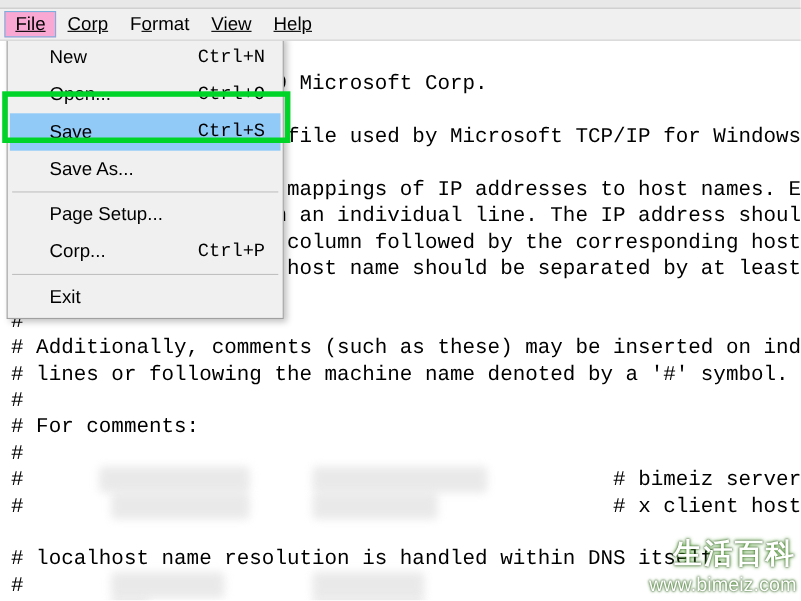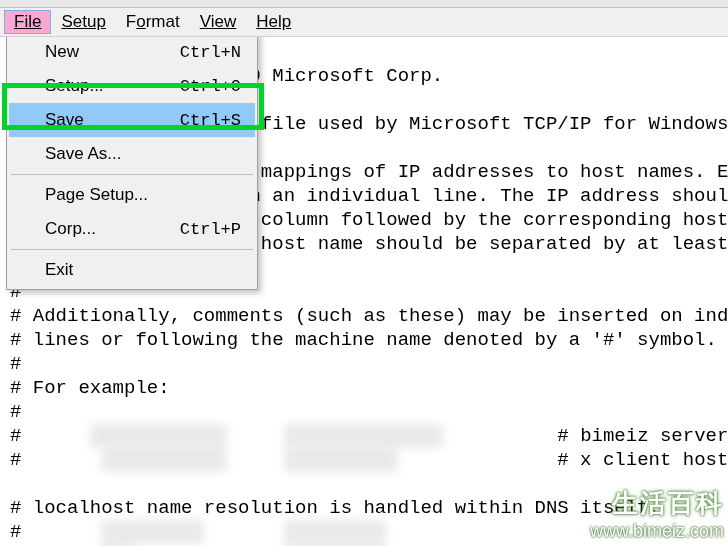--- a/index.html
+++ b/index.html
@@ -130,57 +130,57 @@
       text-shadow: 0 0 3px #5a3, 0 0 2px #000;
     }
   </style>
 </head>
 <body>
 
 <div class="title-bar"></div>
 
 <div class="menu-bar">
   <div class="menu-item active"><u>File</u></div>
-  <div class="menu-item"><u>Setup</u></div>
+  <div class="menu-item"><u>Corp</u></div>
   <div class="menu-item"><span>F<u>o</u>rmat</span></div>
   <div class="menu-item"><u>View</u></div>
   <div class="menu-item"><u>Help</u></div>
 </div>
 
 <div class="editor">
 <span>                    09 Microsoft Corp.</span>
 <span></span>
 <span>                    S file used by Microsoft TCP/IP for Windows.</span>
 <span></span>
 <span>                    e mappings of IP addresses to host names. Each</span>
 <span>                    on an individual line. The IP address should</span>
 <span>                    t column followed by the corresponding host na</span>
 <span>                    e host name should be separated by at least on</span>
 <span></span>
 <span>#</span>
 <span># Additionally, comments (such as these) may be inserted on individua</span>
 <span># lines or following the machine name denoted by a '#' symbol.</span>
 <span>#</span>
-<span># For example:</span>
+<span># For comments:</span>
 <span>#</span>
 <span><span>#      </span><span class="blur-redact">102.54.94.97</span><span>     </span><span class="blur-redact">rhino.acme.com</span><span>          # bimeiz server</span></span>
 <span><span>#       </span><span class="blur-redact">38.25.63.10</span><span>     </span><span class="blur-redact">x.acme.com</span><span>              # x client host</span></span>
 <span></span>
 <span># localhost name resolution is handled within DNS itself.</span>
 <span><span>#       </span><span class="blur-redact">127.0.0.1</span><span>       </span><span class="blur-redact">localhost</span></span>
 <span><span>#       </span><span class="blur-redact">::1</span><span>             </span><span class="blur-redact">localhost</span></span>
 </div>
 
 <div class="dropdown">
   <div class="dropdown-item">
     <span>New</span>
     <span class="shortcut">Ctrl+N</span>
   </div>
   <div class="dropdown-item">
-    <span>Setup...</span>
+    <span>Open...</span>
     <span class="shortcut">Ctrl+O</span>
   </div>
   <div class="dropdown-item highlighted">
     <span>Save</span>
     <span class="shortcut">Ctrl+S</span>
   </div>
   <div class="dropdown-item">
     <span>Save As...</span>
   </div>
   <div class="dropdown-separator"></div>

